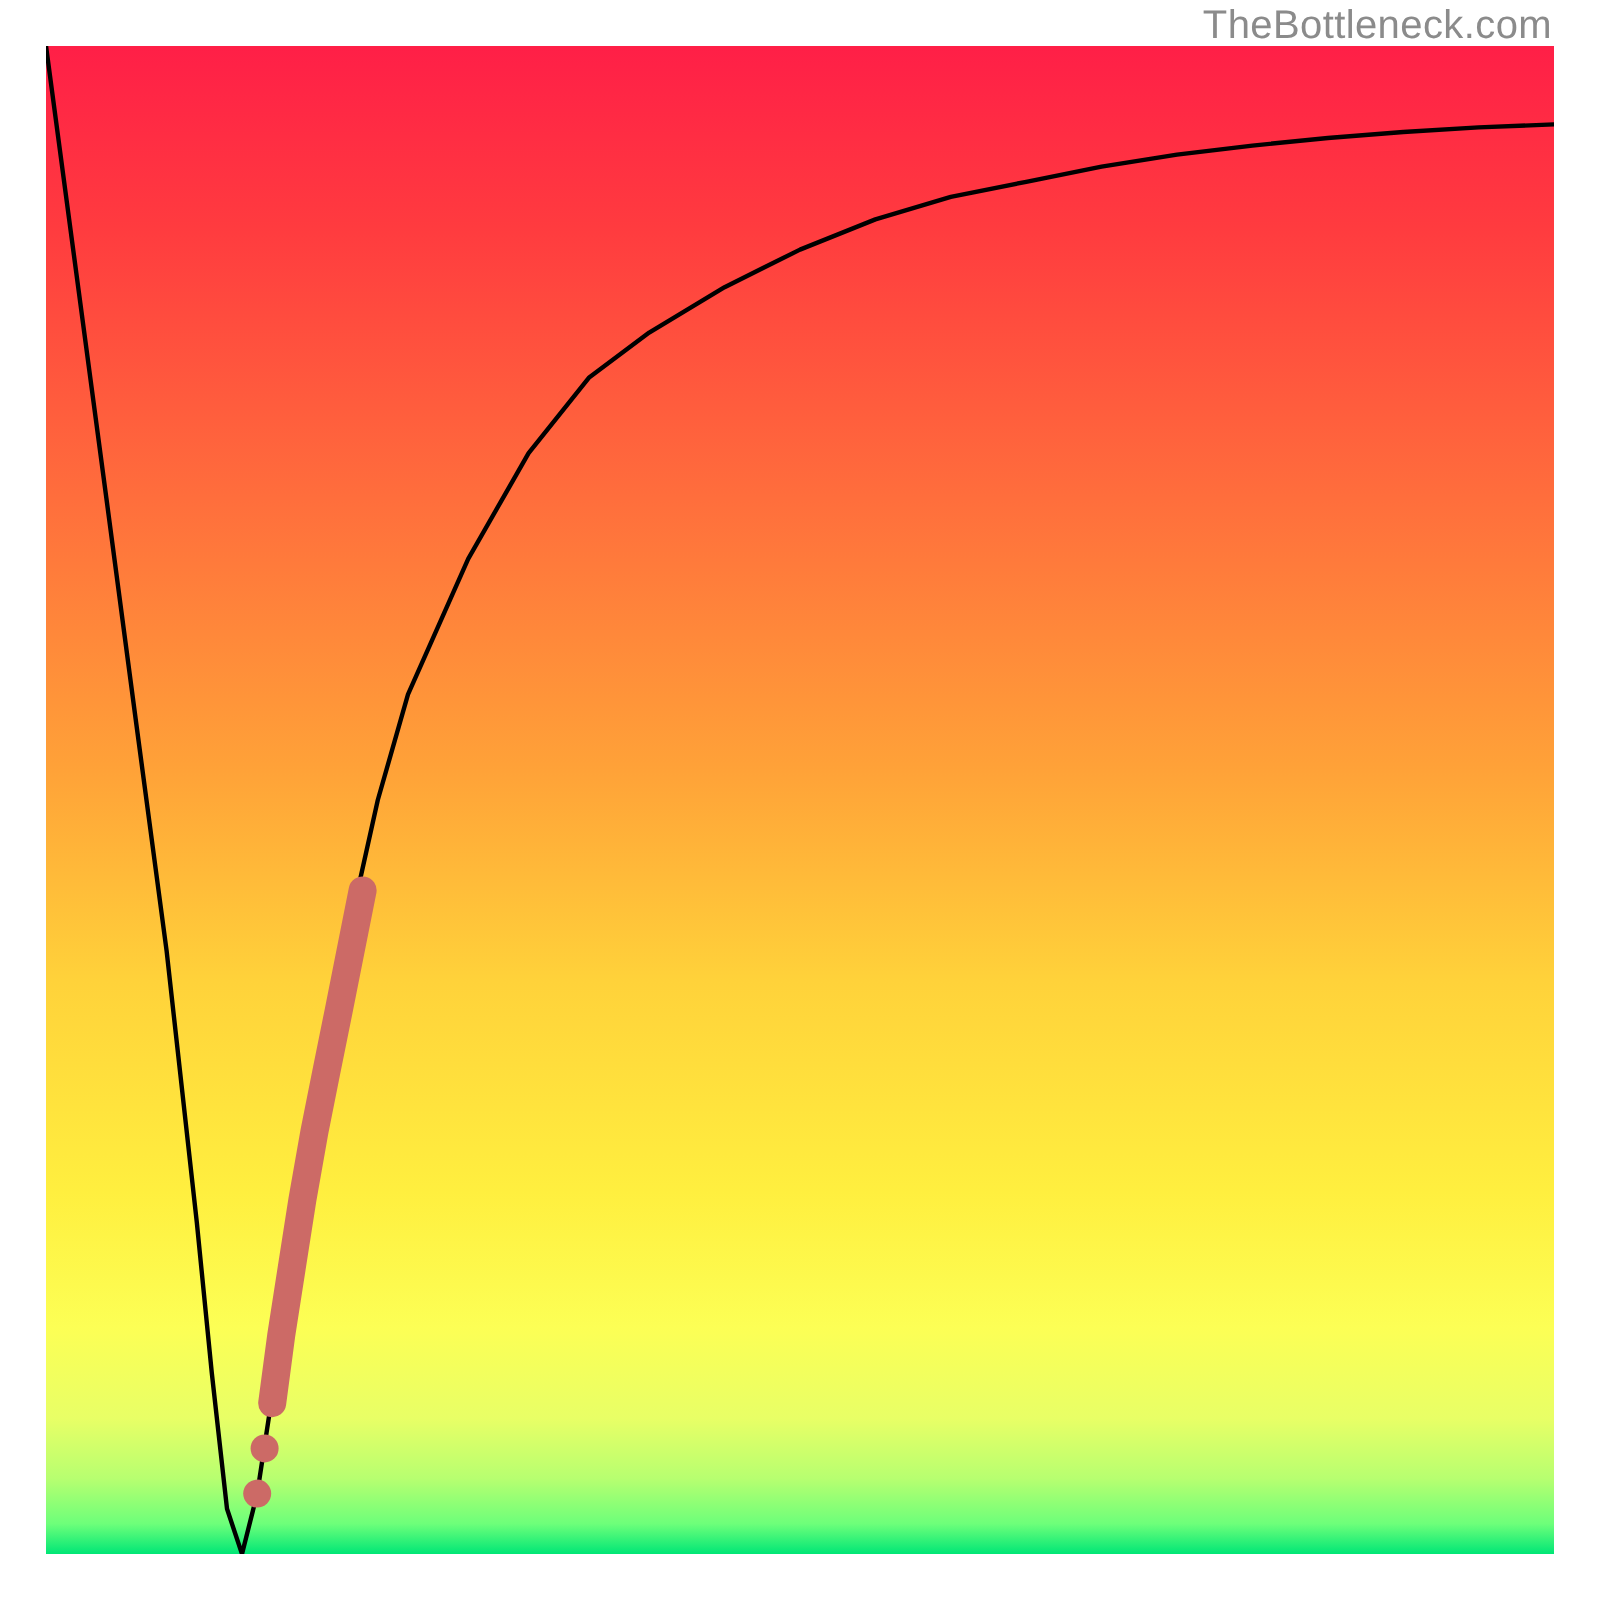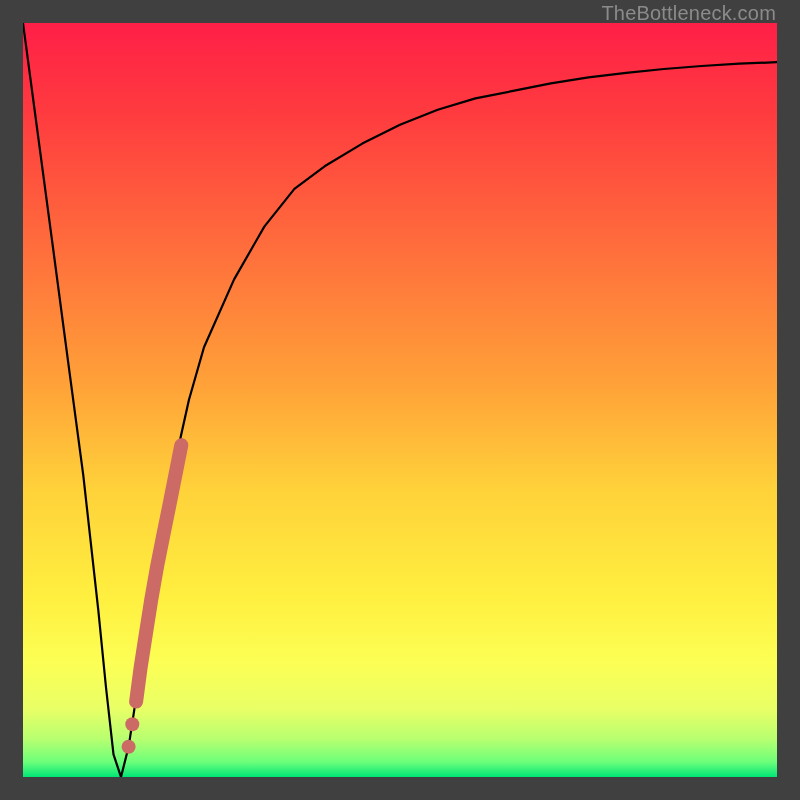--- a/index.html
+++ b/index.html
@@ -9,21 +9,21 @@
     height: 800px;
     background: #000;
     overflow: hidden;
   }
   .frame {
     position: absolute;
     left: 0;
     top: 0;
     width: 800px;
     height: 800px;
-    background: #404040;
+    background: #ffffff;
   }
   .plot {
     position: absolute;
     left: 23px;
     top: 23px;
     width: 754px;
     height: 754px;
   }
   .watermark {
     position: absolute;

